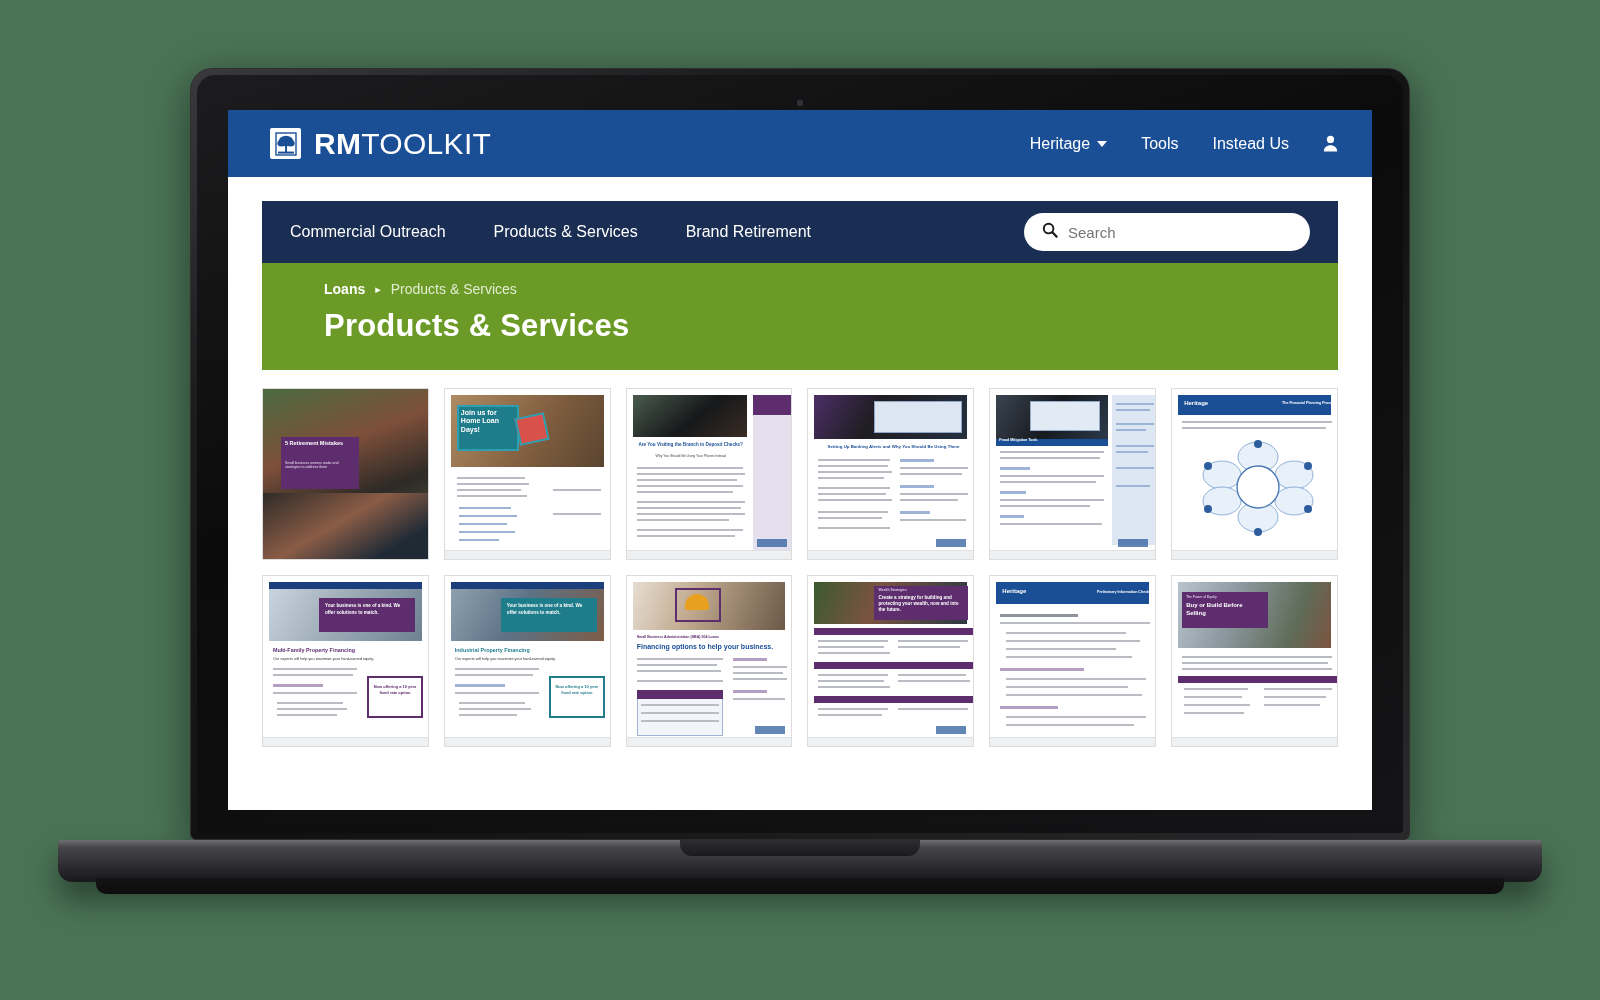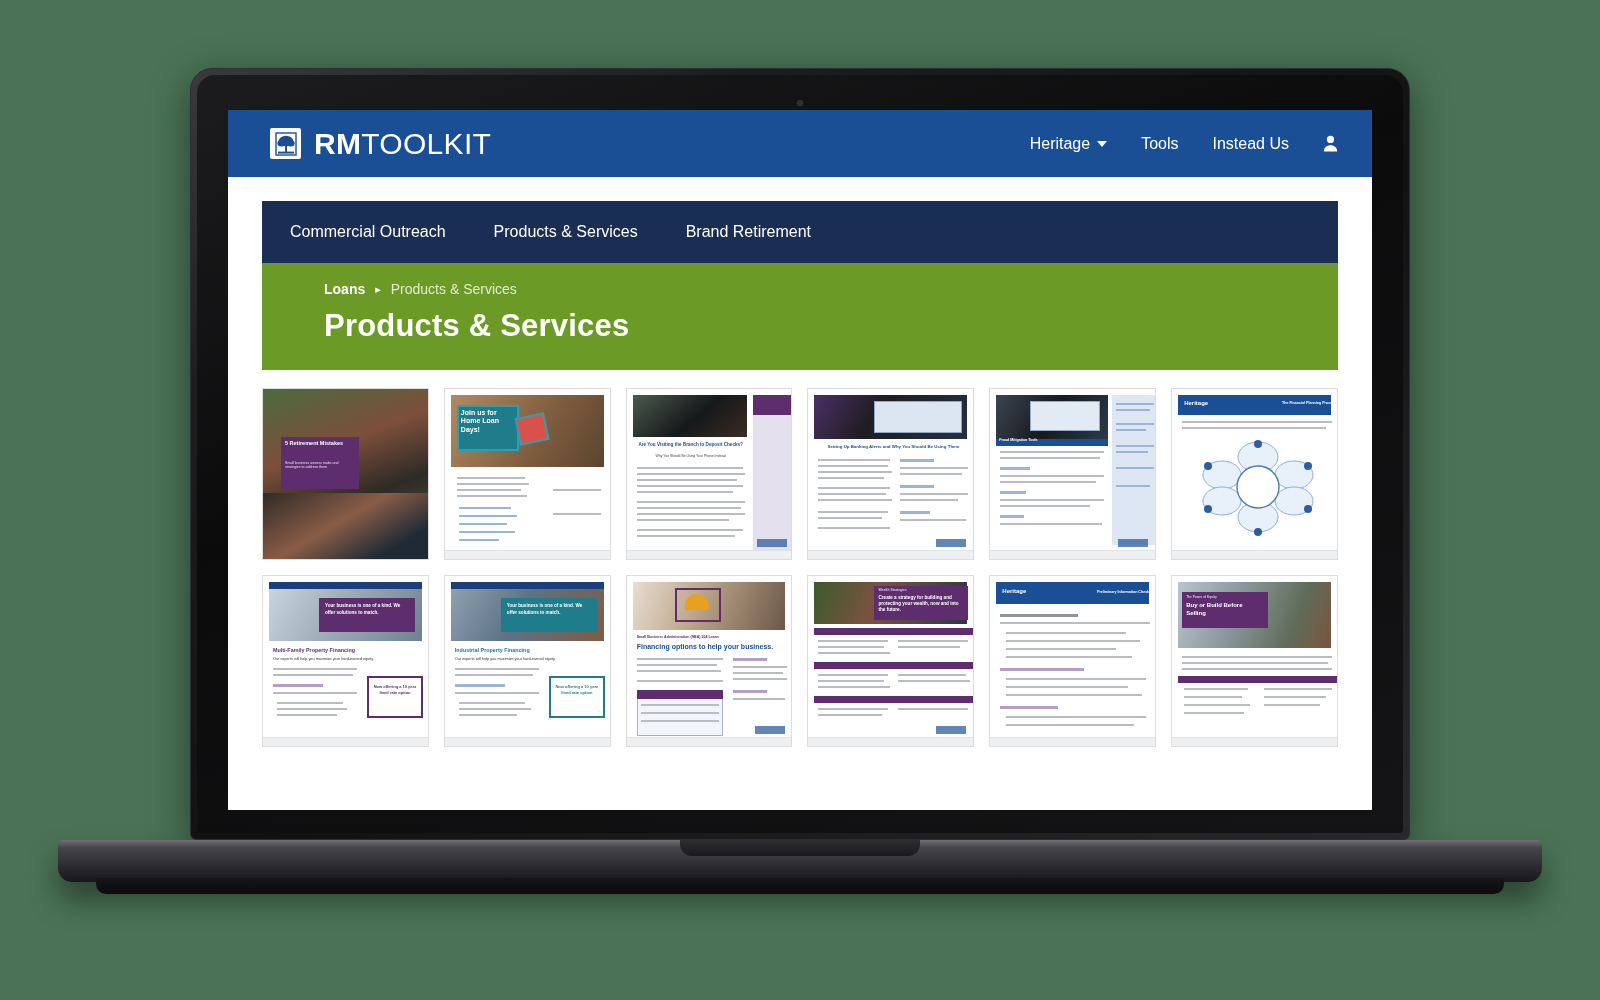--- a/index.html
+++ b/index.html
@@ -177,20 +177,29 @@
       </div>
     </div>
 
     <div class="page">
 
       <div class="subnav-wrap">
         <div class="subnav">
           <a href="#">Commercial Outreach</a>
           <a href="#">Products &amp; Services</a>
           <a href="#">Brand Retirement</a>
+          <div class="search-box">
+            <span>
+              <svg width="16" height="16" viewBox="0 0 16 16">
+                  <circle cx="6.6" cy="6.6" r="4.8" fill="none" stroke="#1c1c1c" stroke-width="1.9"></circle>
+                  <line x1="10.3" y1="10.3" x2="14.6" y2="14.6" stroke="#1c1c1c" stroke-width="2.2" stroke-linecap="round"></line>
+                </svg>
+            </span>
+            <input type="text" placeholder="Search" style="">
+          </div>
         </div>
       </div>
 
       <div class="hero">
         <div class="crumbs">
           <span class="home">Loans</span>
           <span class="sep">▸</span>
           <span>Products &amp; Services</span>
         </div>
         <h1>Products &amp; Services</h1>

